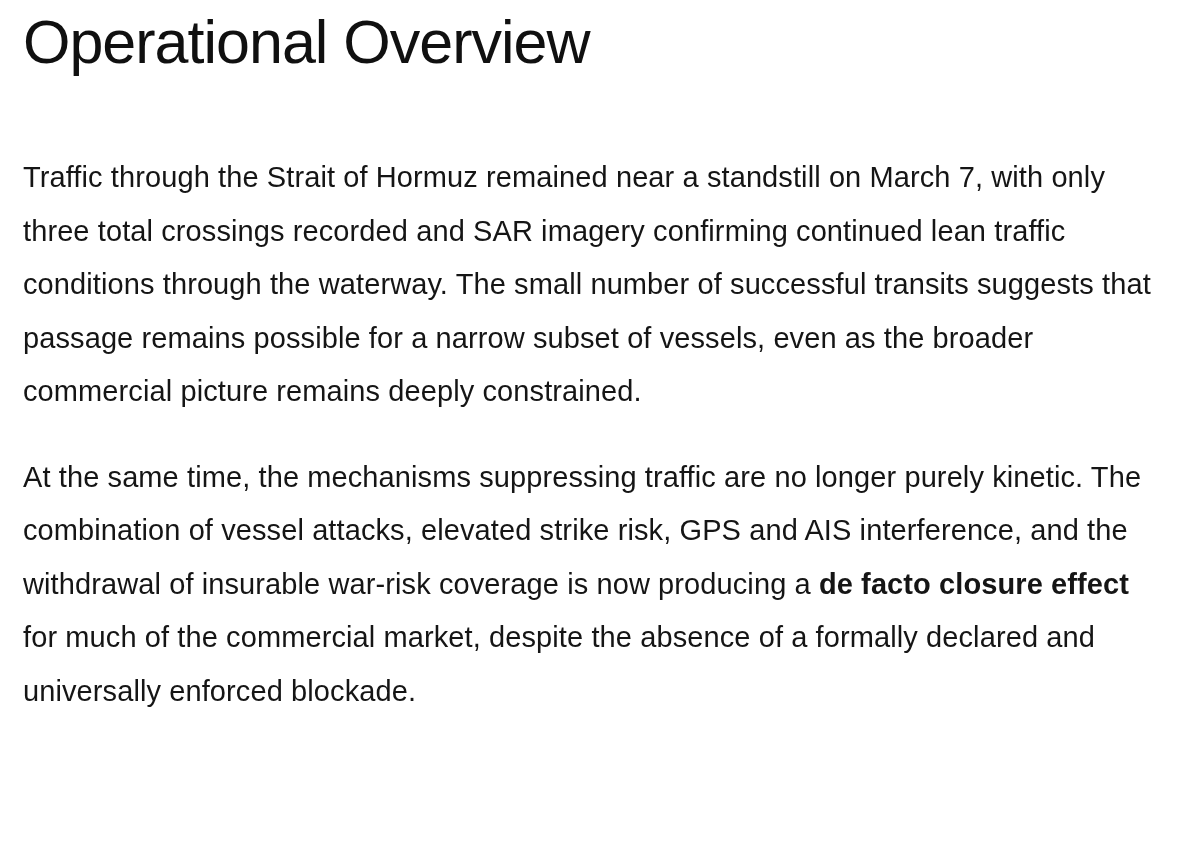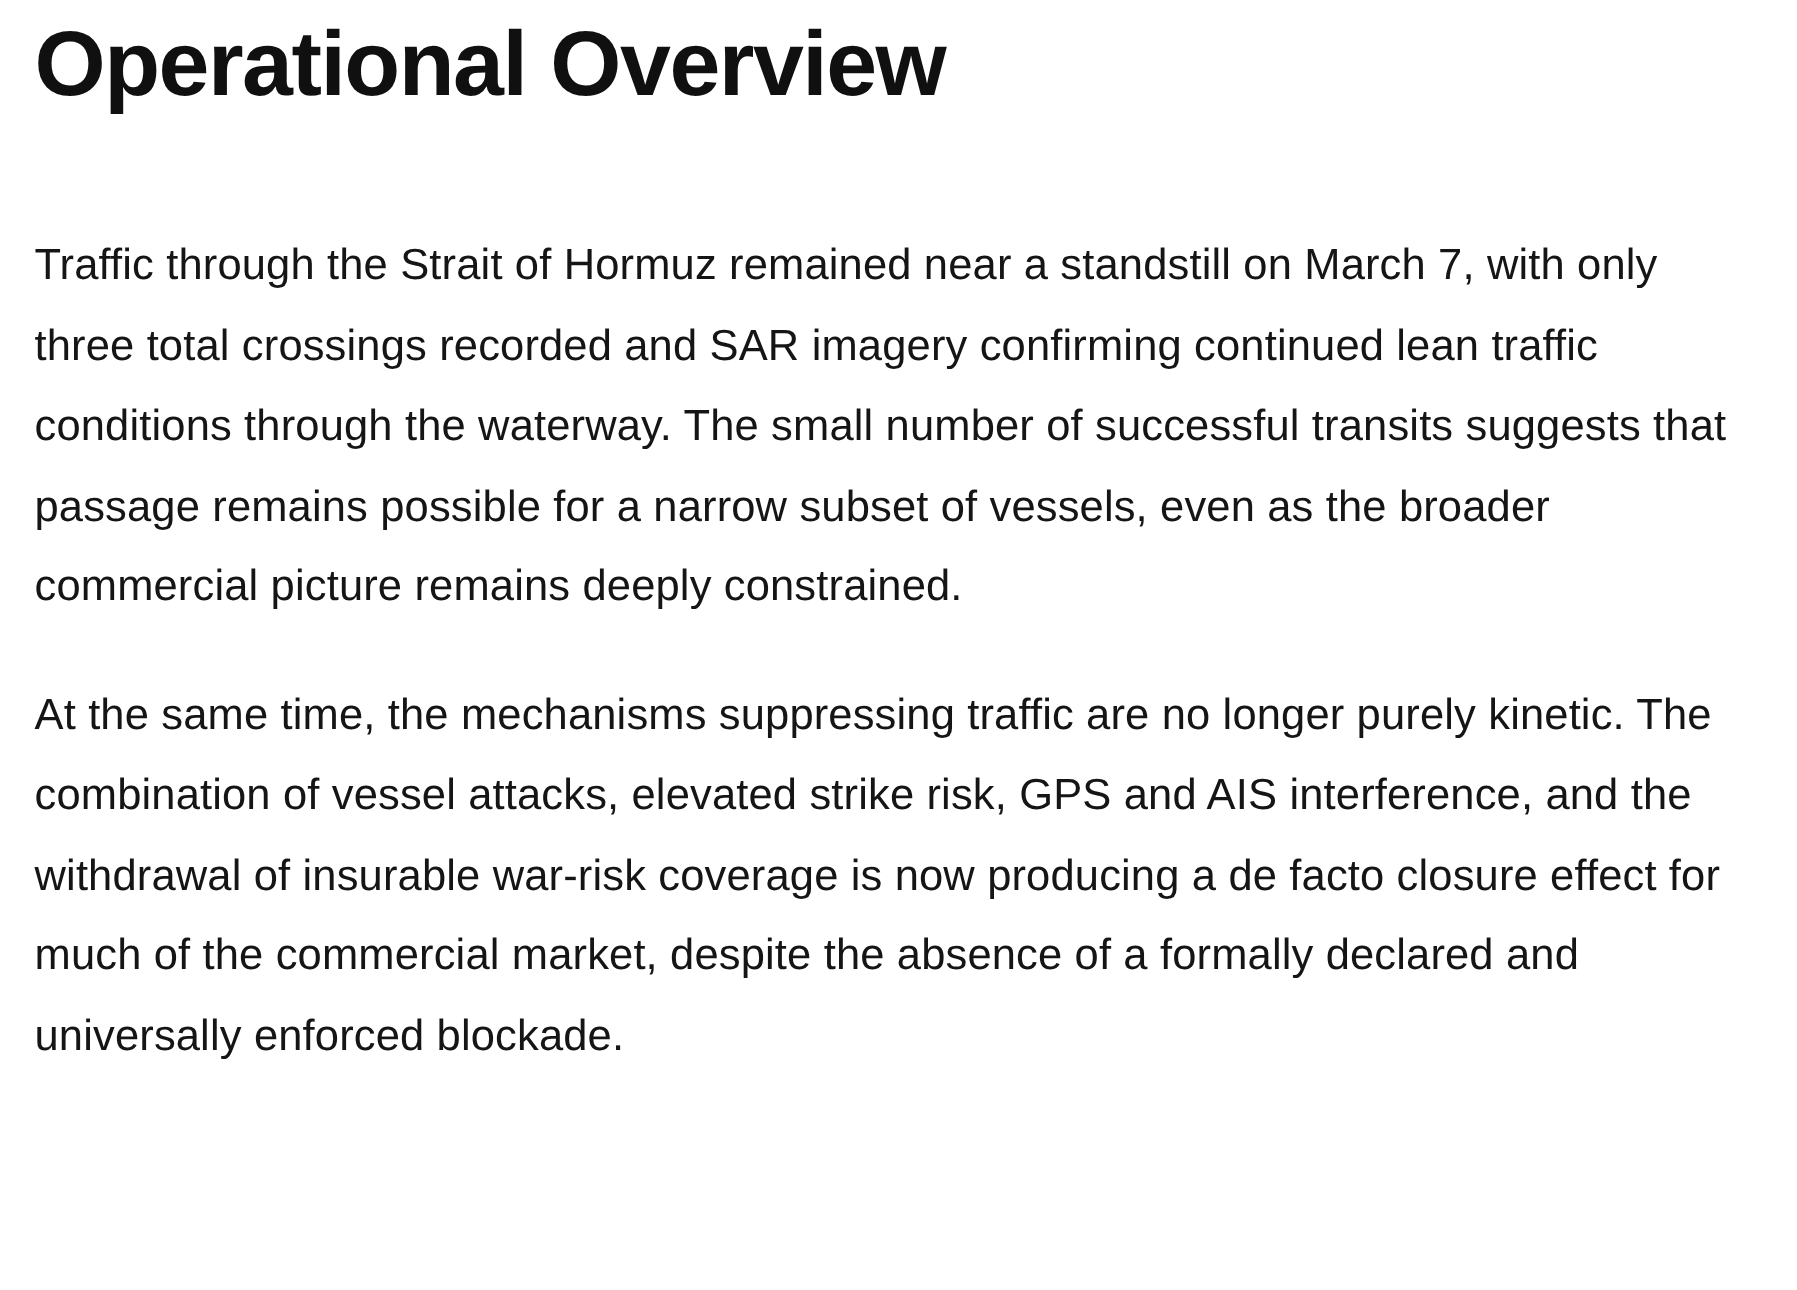--- a/index.html
+++ b/index.html
@@ -13,34 +13,34 @@
     box-sizing: border-box;
     padding: 6px 44px 40px 23px;
     font-family: "Liberation Sans", "DejaVu Sans", sans-serif;
     color: #151515;
     overflow: hidden;
   }
   h1 {
     margin: 0 0 72px 0;
     font-size: 61px;
     line-height: 1.2;
-    font-weight: 700;
+    font-weight: 400;
     letter-spacing: -1px;
     color: #101010;
   }
   .doc-body p {
     margin: 32px 0 0 0;
     max-width: 1130px;
     font-size: 29px;
     line-height: 53.5px;
     font-weight: 400;
     letter-spacing: 0.1px;
   }
   .doc-body p strong {
-    font-weight: 400;
+    font-weight: 700;
   }
 </style>
 </head>
 <body>
 
 <h1>Operational Overview</h1>
 
 <div class="doc-body" id="doc-body">
     <p><span>Traffic through the Strait of Hormuz remained near a standstill on March 7, with only three total crossings recorded and SAR imagery confirming continued lean traffic conditions through the waterway. The small number of successful transits suggests that passage remains possible for a narrow subset of vessels, even as the broader commercial picture remains deeply constrained.</span></p>
     <p><span>At the same time, the mechanisms suppressing traffic are no longer purely kinetic. The combination of vessel attacks, elevated strike risk, GPS and AIS interference, and the withdrawal of insurable war-risk coverage is now producing a </span><strong>de facto closure effect</strong><span> for much of the commercial market, despite the absence of a formally declared and universally enforced blockade.</span></p>

